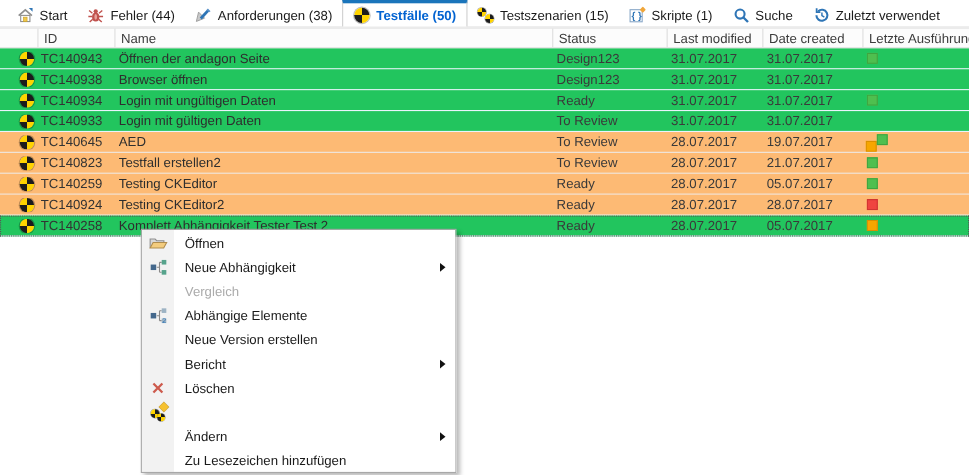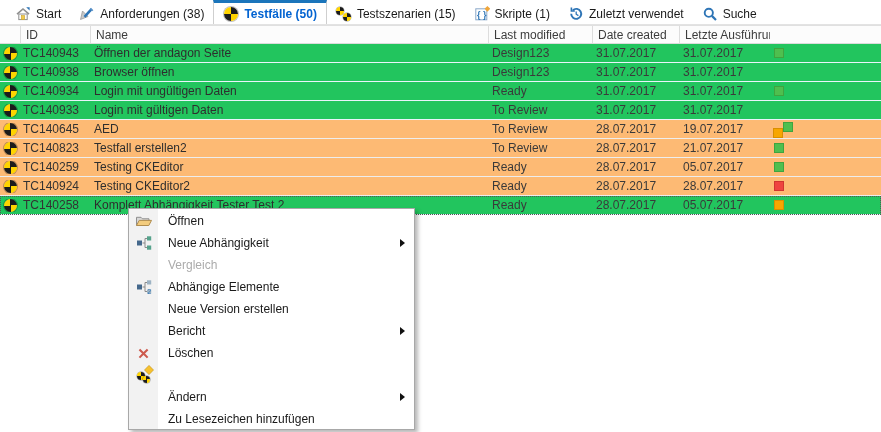--- a/index.html
+++ b/index.html
@@ -29,21 +29,21 @@
     border-radius:50%;
     background:conic-gradient(#1c1c1c 0 25%, #ffd400 25% 50%, #1c1c1c 50% 75%, #ffd400 75% 100%);
     box-shadow:0 0 0 1px rgba(0,0,0,.25);
   }
   .quad.big { width:14px; height:14px; }
   .quad.small { width:13px; height:13px; }
   .quad.mini { width:8px; height:8px; box-shadow:0 0 0 0.5px rgba(0,0,0,.4); }
   .dualquad { position:relative; width:16px; height:16px; }
   .dualquad .quad { position:absolute; }
   
-  .grid-cols { display:grid; grid-template-columns:20px 70px 398px 104px 87px 91px 1fr; }
+  .grid-cols { display:grid; grid-template-columns:20px 70px 398px 104px 87px 91px 1fr;padding-left:14px; }
   .hrow {
     height:19px; background:#fcfcfc; border-top:1px solid #e0e0e0; border-bottom:1px solid #dcdcdc;
     color:#3c3c3c; align-items:center;
   }
   .hcell { height:100%; display:flex; align-items:center; padding-left:5px; border-left:1px solid #ddd; overflow:hidden; white-space:nowrap; }
   .hcell:first-child { border-left:none; }
   .row { height:19px; align-items:center; background:#fdba74; border-bottom:1px solid #ededed; cursor:default; }
   .row.selected { background:#22c55e; border-bottom:1px solid #e9f4fc; }
   .row.focused { outline:1px dotted #555; outline-offset:-1px; }
   .cell { overflow:hidden; white-space:nowrap; padding-left:4px; color:#2e2e2e; }
@@ -88,20 +88,31 @@
             <rect x="3.8" y="8" width="8.4" height="5.6" fill="#fdfdfd" stroke="#8f8f8f"></rect>
             <rect x="6.4" y="9.6" width="3.2" height="4" fill="#f2c94c" stroke="#c9a227" stroke-width="0.6"></rect>
             <path d="M11.2 1.2 L14.6 1.2 L14.6 4.6 Z" fill="#2e75b6"></path>
           </svg>
         </span>
         <span>Start</span>
       </div>
       <div class="tab">
         <span class="ticon">
           <svg width="16" height="16" viewBox="0 0 16 16">
+            <path d="M5 6 L2 3.5 M5 9 H1.3 M5.3 11.5 L2.5 14 M11 6 L14 3.5 M11 9 H14.7 M10.7 11.5 L13.5 14" stroke="#c0524e" stroke-width="1.3" fill="none"></path>
+            <circle cx="8" cy="4.2" r="1.9" fill="#c0524e"></circle>
+            <ellipse cx="8" cy="9.4" rx="3.3" ry="4.1" fill="#c0524e"></ellipse>
+            <ellipse cx="8" cy="9.4" rx="1.2" ry="2.6" fill="#e8a49e"></ellipse>
+          </svg>
+        </span>
+        <span>Fehler (44)</span>
+      </div>
+      <div class="tab">
+        <span class="ticon">
+          <svg width="16" height="16" viewBox="0 0 16 16">
             <path d="M1.5 13.5 L3.5 5 L9 10.5 Z" fill="#c9c9c9" stroke="#9a9a9a" stroke-width="0.8"></path>
             <path d="M5.5 10.8 L12.5 3.2" stroke="#2e75b6" stroke-width="2.6"></path>
             <path d="M12 1.8 L14.4 4.2 L13 5.2 L10.8 3 Z" fill="#5b92c9"></path>
           </svg>
         </span>
         <span>Anforderungen (38)</span>
       </div>
       <div class="tab active">
         <span class="ticon">
           <span class="quad big"></span>
@@ -123,46 +134,49 @@
             <rect x="1.8" y="2.8" width="11" height="11" fill="#fff" stroke="#8aa8c8"></rect>
             <text x="3" y="11.6" font-size="9" font-weight="bold" fill="#2e75b6" font-family="Liberation Sans, sans-serif">{ }</text>
             <rect x="11.4" y="0.8" width="4" height="4" fill="#f0a63a" transform="rotate(45 13.4 2.8)"></rect>
           </svg>
         </span>
         <span>Skripte (1)</span>
       </div>
       <div class="tab">
         <span class="ticon">
           <svg width="16" height="16" viewBox="0 0 16 16">
+            <circle cx="6.8" cy="6.8" r="4.1" fill="none" stroke="#2e75b6" stroke-width="1.9"></circle>
+            <path d="M9.9 9.9 L14 14" stroke="#2e75b6" stroke-width="2.2"></path>
+          </svg>
+        </span>
+        <span>Suche</span>
+      </div>
+      <div class="tab">
+        <span class="ticon">
+          <svg width="16" height="16" viewBox="0 0 16 16">
             <path d="M3.2 7.8 a5 5 0 1 0 1.6-3.6" fill="none" stroke="#2e75b6" stroke-width="1.9"></path>
             <path d="M3.4 1.6 L3.4 5 L6.8 5" fill="none" stroke="#2e75b6" stroke-width="1.6"></path>
             <path d="M8.2 5.4 L8.2 8.2 L10.4 9.6" fill="none" stroke="#2e75b6" stroke-width="1.3"></path>
           </svg>
         </span>
         <span>Zuletzt verwendet</span>
       </div>
-      <div class="tab">
-        <span class="ticon">
-          <svg width="16" height="16" viewBox="0 0 16 16">
-            <circle cx="6.8" cy="6.8" r="4.1" fill="none" stroke="#2e75b6" stroke-width="1.9"></circle>
-            <path d="M9.9 9.9 L14 14" stroke="#2e75b6" stroke-width="2.2"></path>
-          </svg>
-        </span>
-        <span>Suche</span>
-      </div>
     </nav>
 
   <div class="table">
     <div class="grid-cols hrow">
       <div class="hcell"></div>
       <div class="hcell">
           <span>ID</span>
         </div>
       <div class="hcell">
           <span>Name</span>
+        </div>
+      <div class="hcell">
+          <span>Status</span>
         </div>
       <div class="hcell">
           <span>Last modified</span>
         </div>
       <div class="hcell">
           <span>Date created</span>
         </div>
       <div class="hcell">
           <span>Letzte Ausführungen</span>
         </div>

